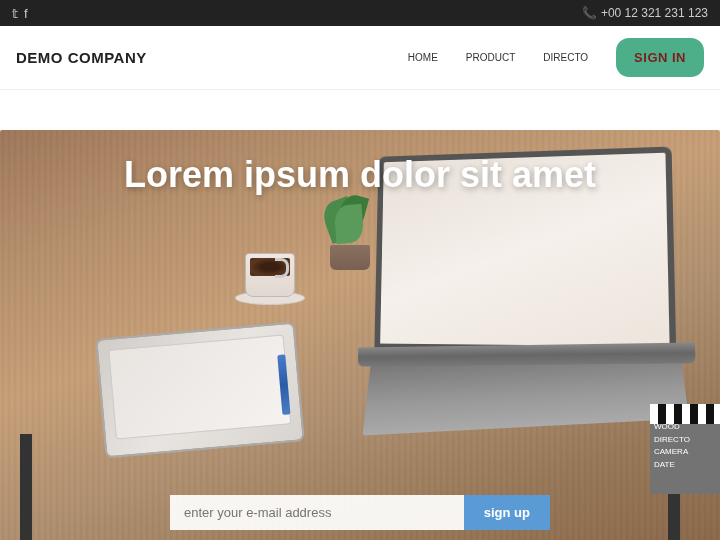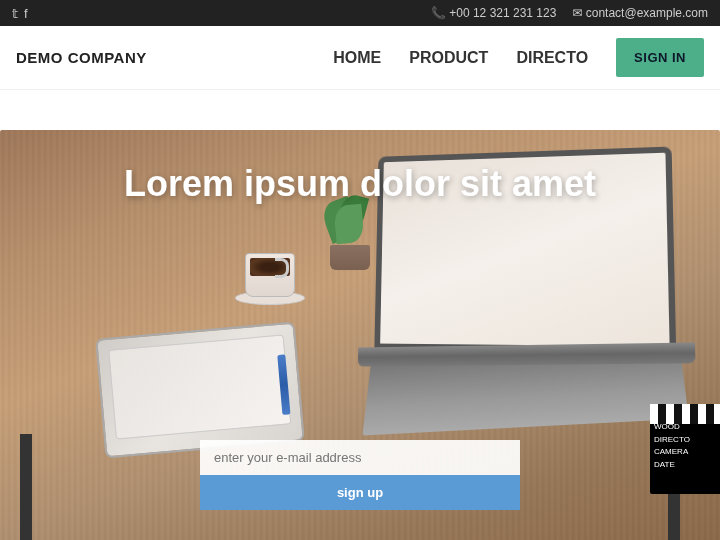--- a/index.html
+++ b/index.html
@@ -34,33 +34,33 @@
     .brand {
       font-weight: bold;
       font-size: 15px;
       color: #222;
       letter-spacing: 0.5px;
     }
     .nav-links { display: flex; align-items: center; gap: 28px; }
     .nav-link {
       text-decoration: none;
       color: #333;
-      font-size: 16px;
-      font-weight: 700;
+      font-size: 10px;
+      font-weight: 400;
       cursor: pointer;
     }
     .sign-in-btn {
       background: #4caf8a;
-      color: #0f172a;
+      color: #7f1d1d;
       border: none;
       padding: 12px 18px;
       font-size: 13px;
       font-weight: bold;
       cursor: pointer;
-      border-radius: 2px;
+      border-radius: 13px;
       letter-spacing: 0.5px;
     }
 
     
     .hero {
       position: relative;
       width: 720px;
       height: 464px;
       overflow: hidden;
     }
@@ -82,21 +82,21 @@
         90deg,
         rgba(255,255,255,0.03) 0px,
         rgba(0,0,0,0.04) 3px,
         rgba(255,255,255,0.02) 6px
       );
     }
 
     
     .hero-text {
       position: absolute;
-      top: 73px;
+      top: 64px;
       left: 0;
       right: 0;
       text-align: center;
       color: #fff;
       font-size: 36px;
       font-weight: bold;
       text-shadow: 1px 2px 6px rgba(0,0,0,0.3);
       z-index: 10;
     }
 
@@ -277,21 +277,21 @@
       z-index: 3;
     }
 
     
     .clapper {
       position: absolute;
       bottom: 60px;
       right: 0;
       width: 70px;
       height: 90px;
-      background: #000000;
+      background: #737373;
       z-index: 8;
       border-radius: 2px 0 0 2px;
     }
     .clapper-text {
       color: #fff;
       font-size: 8px;
       padding: 4px;
       line-height: 1.6;
     }
     .clapper-stripe-top {
@@ -303,27 +303,26 @@
       background: repeating-linear-gradient(
         90deg,
         #fff 0px, #fff 8px,
         #111 8px, #111 16px
       );
     }
 
     
     .signup-bar {
       position: absolute;
-      bottom: 44px;
+      bottom: 24px;
       left: 50%;
       transform: translateX(-50%);
       display: flex;
       z-index: 20;
-      width: 320px;
-      flex-direction: column;
+      width: 380px;
     }
     .email-input {
       flex: 1;
       padding: 10px 14px;
       border: none;
       font-size: 13px;
       color: #999;
       outline: none;
       background: rgba(255,255,255,0.92);
     }
@@ -342,21 +341,20 @@
 
 <div class="top-bar">
   <div class="top-bar-left">
     <div class="social-icons">
       <span class="social-icon">𝕥</span>
       <span class="social-icon">f</span>
     </div>
   </div>
   <div class="top-bar-right">
     <span>📞 +00 12 321 231 123</span>
-    <span>✉ contact@example.com</span>
   </div>
 </div>
 
 <nav class="main-nav">
   <div class="brand">DEMO COMPANY</div>
   <div class="nav-links">
     <a class="nav-link">HOME</a>
     <a class="nav-link">PRODUCT</a>
     <a class="nav-link">DIRECTO</a>
     <button class="sign-in-btn">SIGN IN</button>

